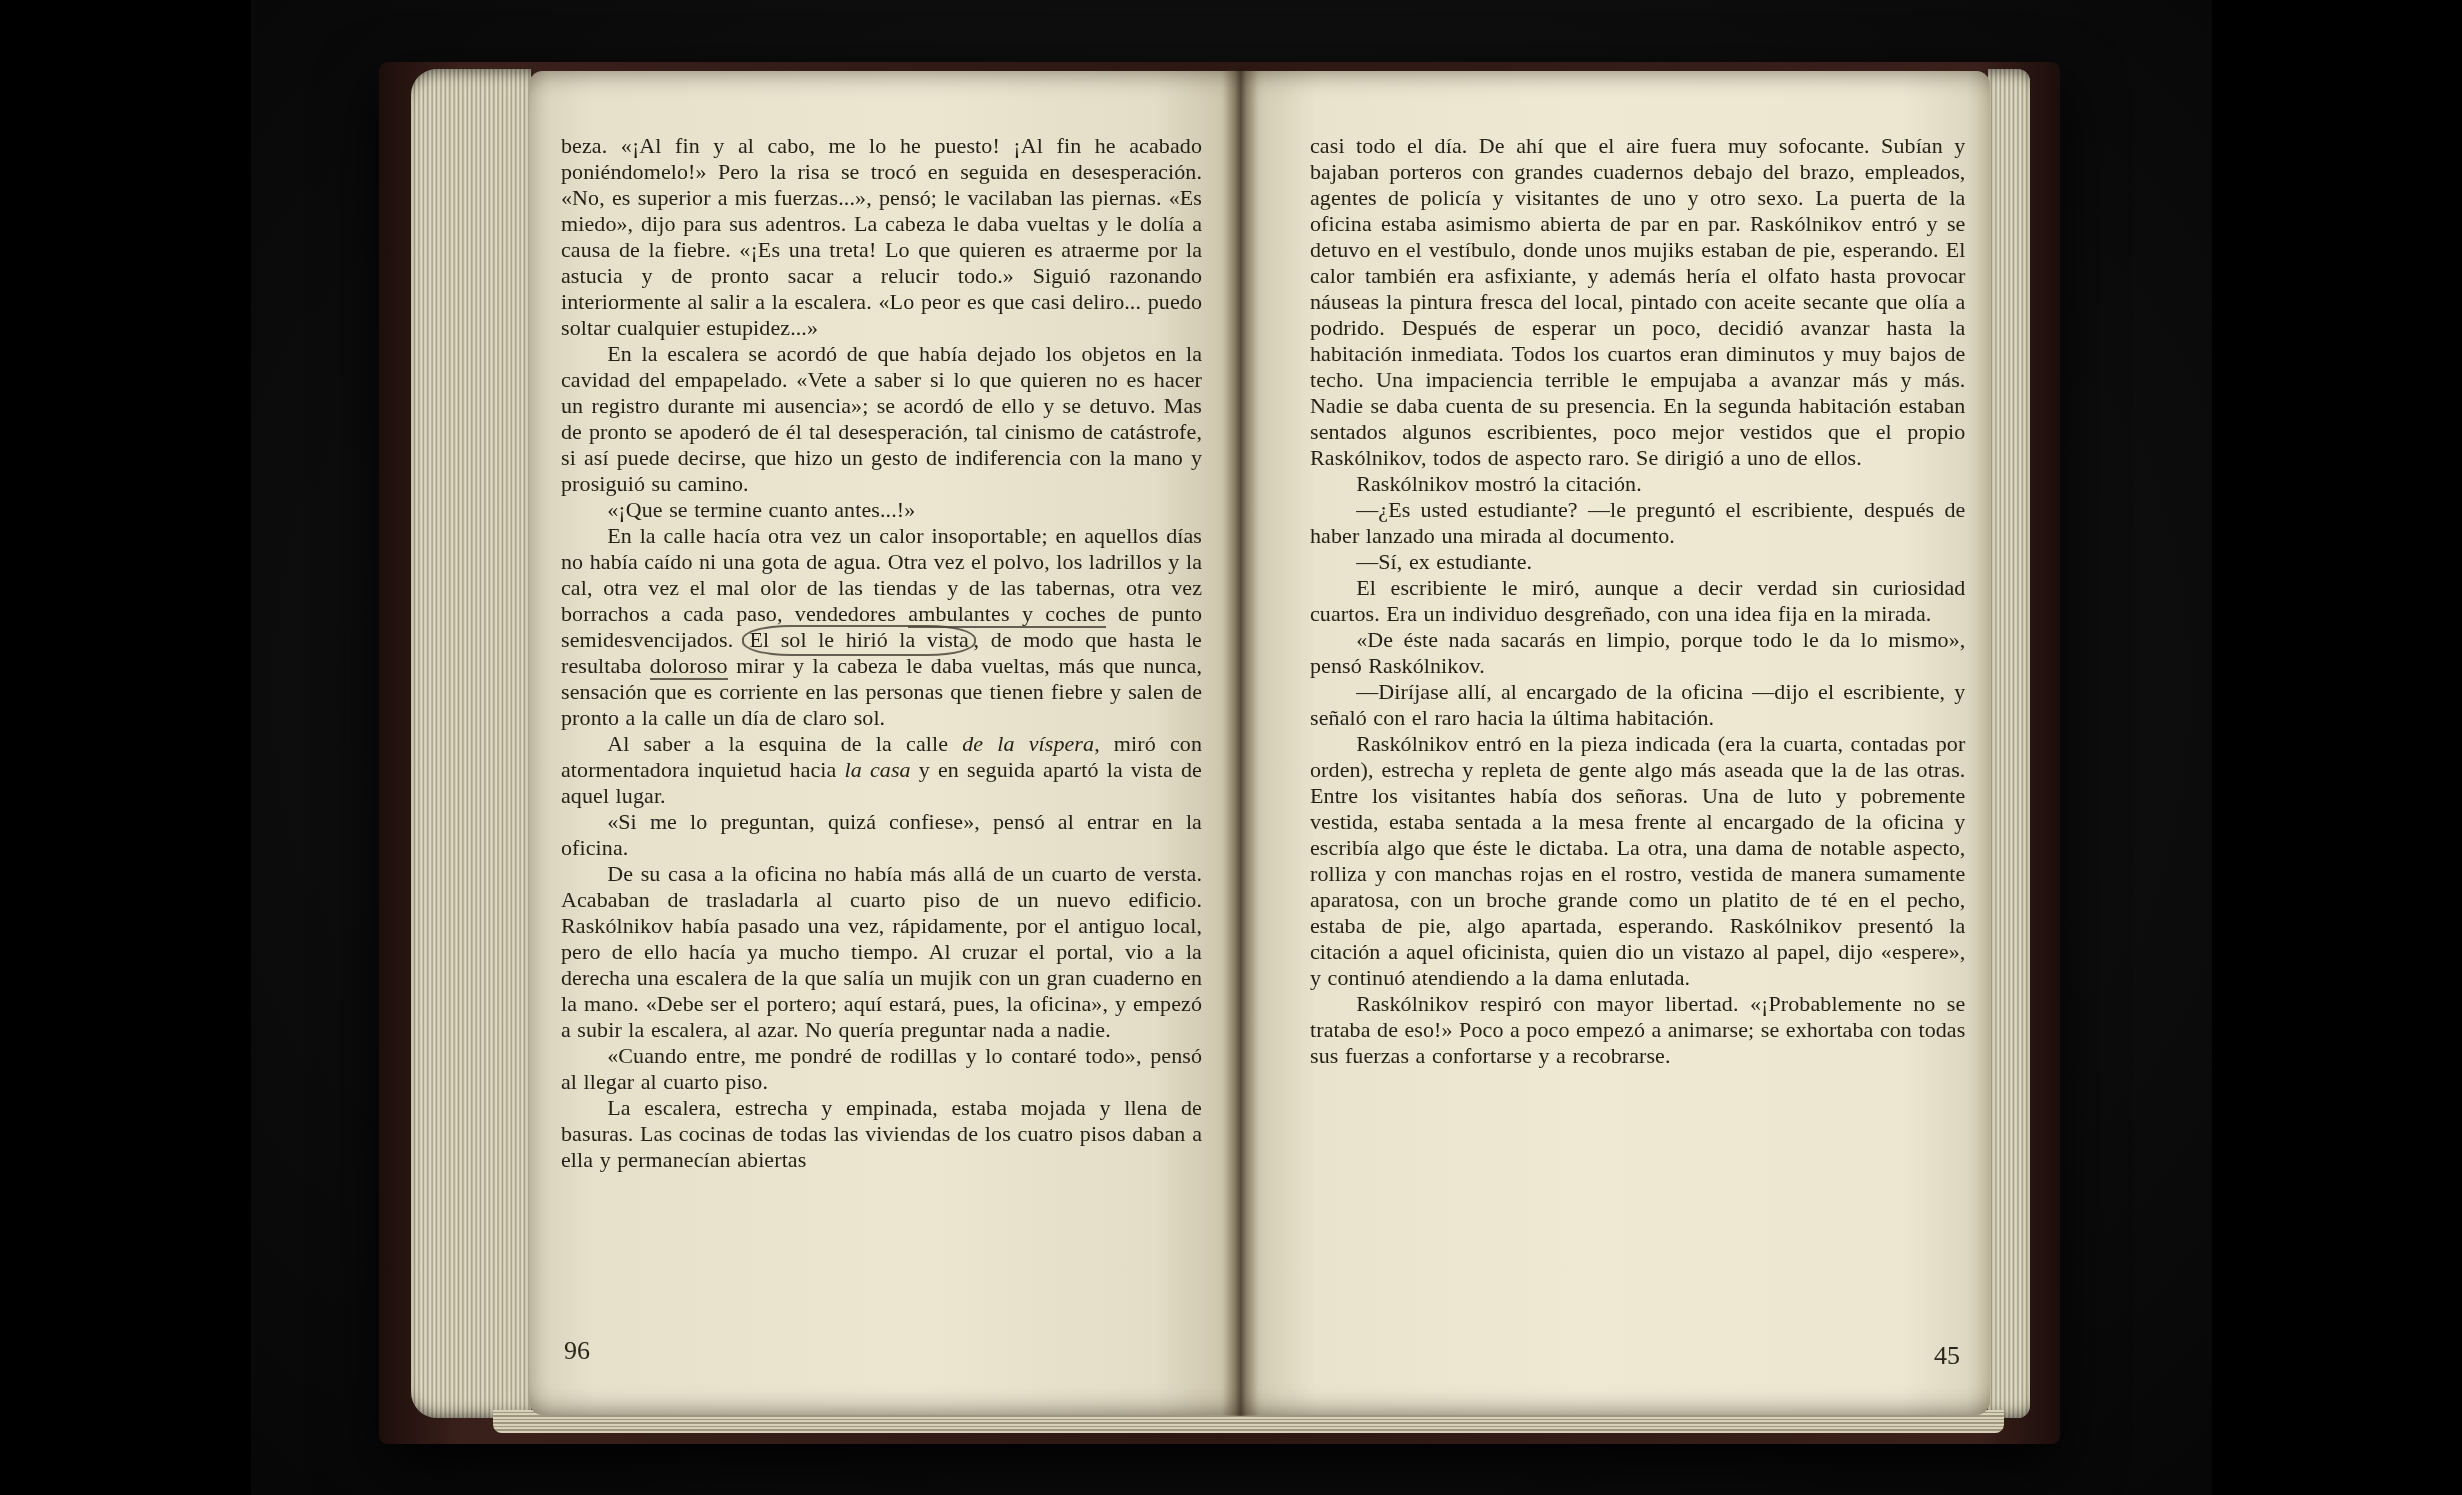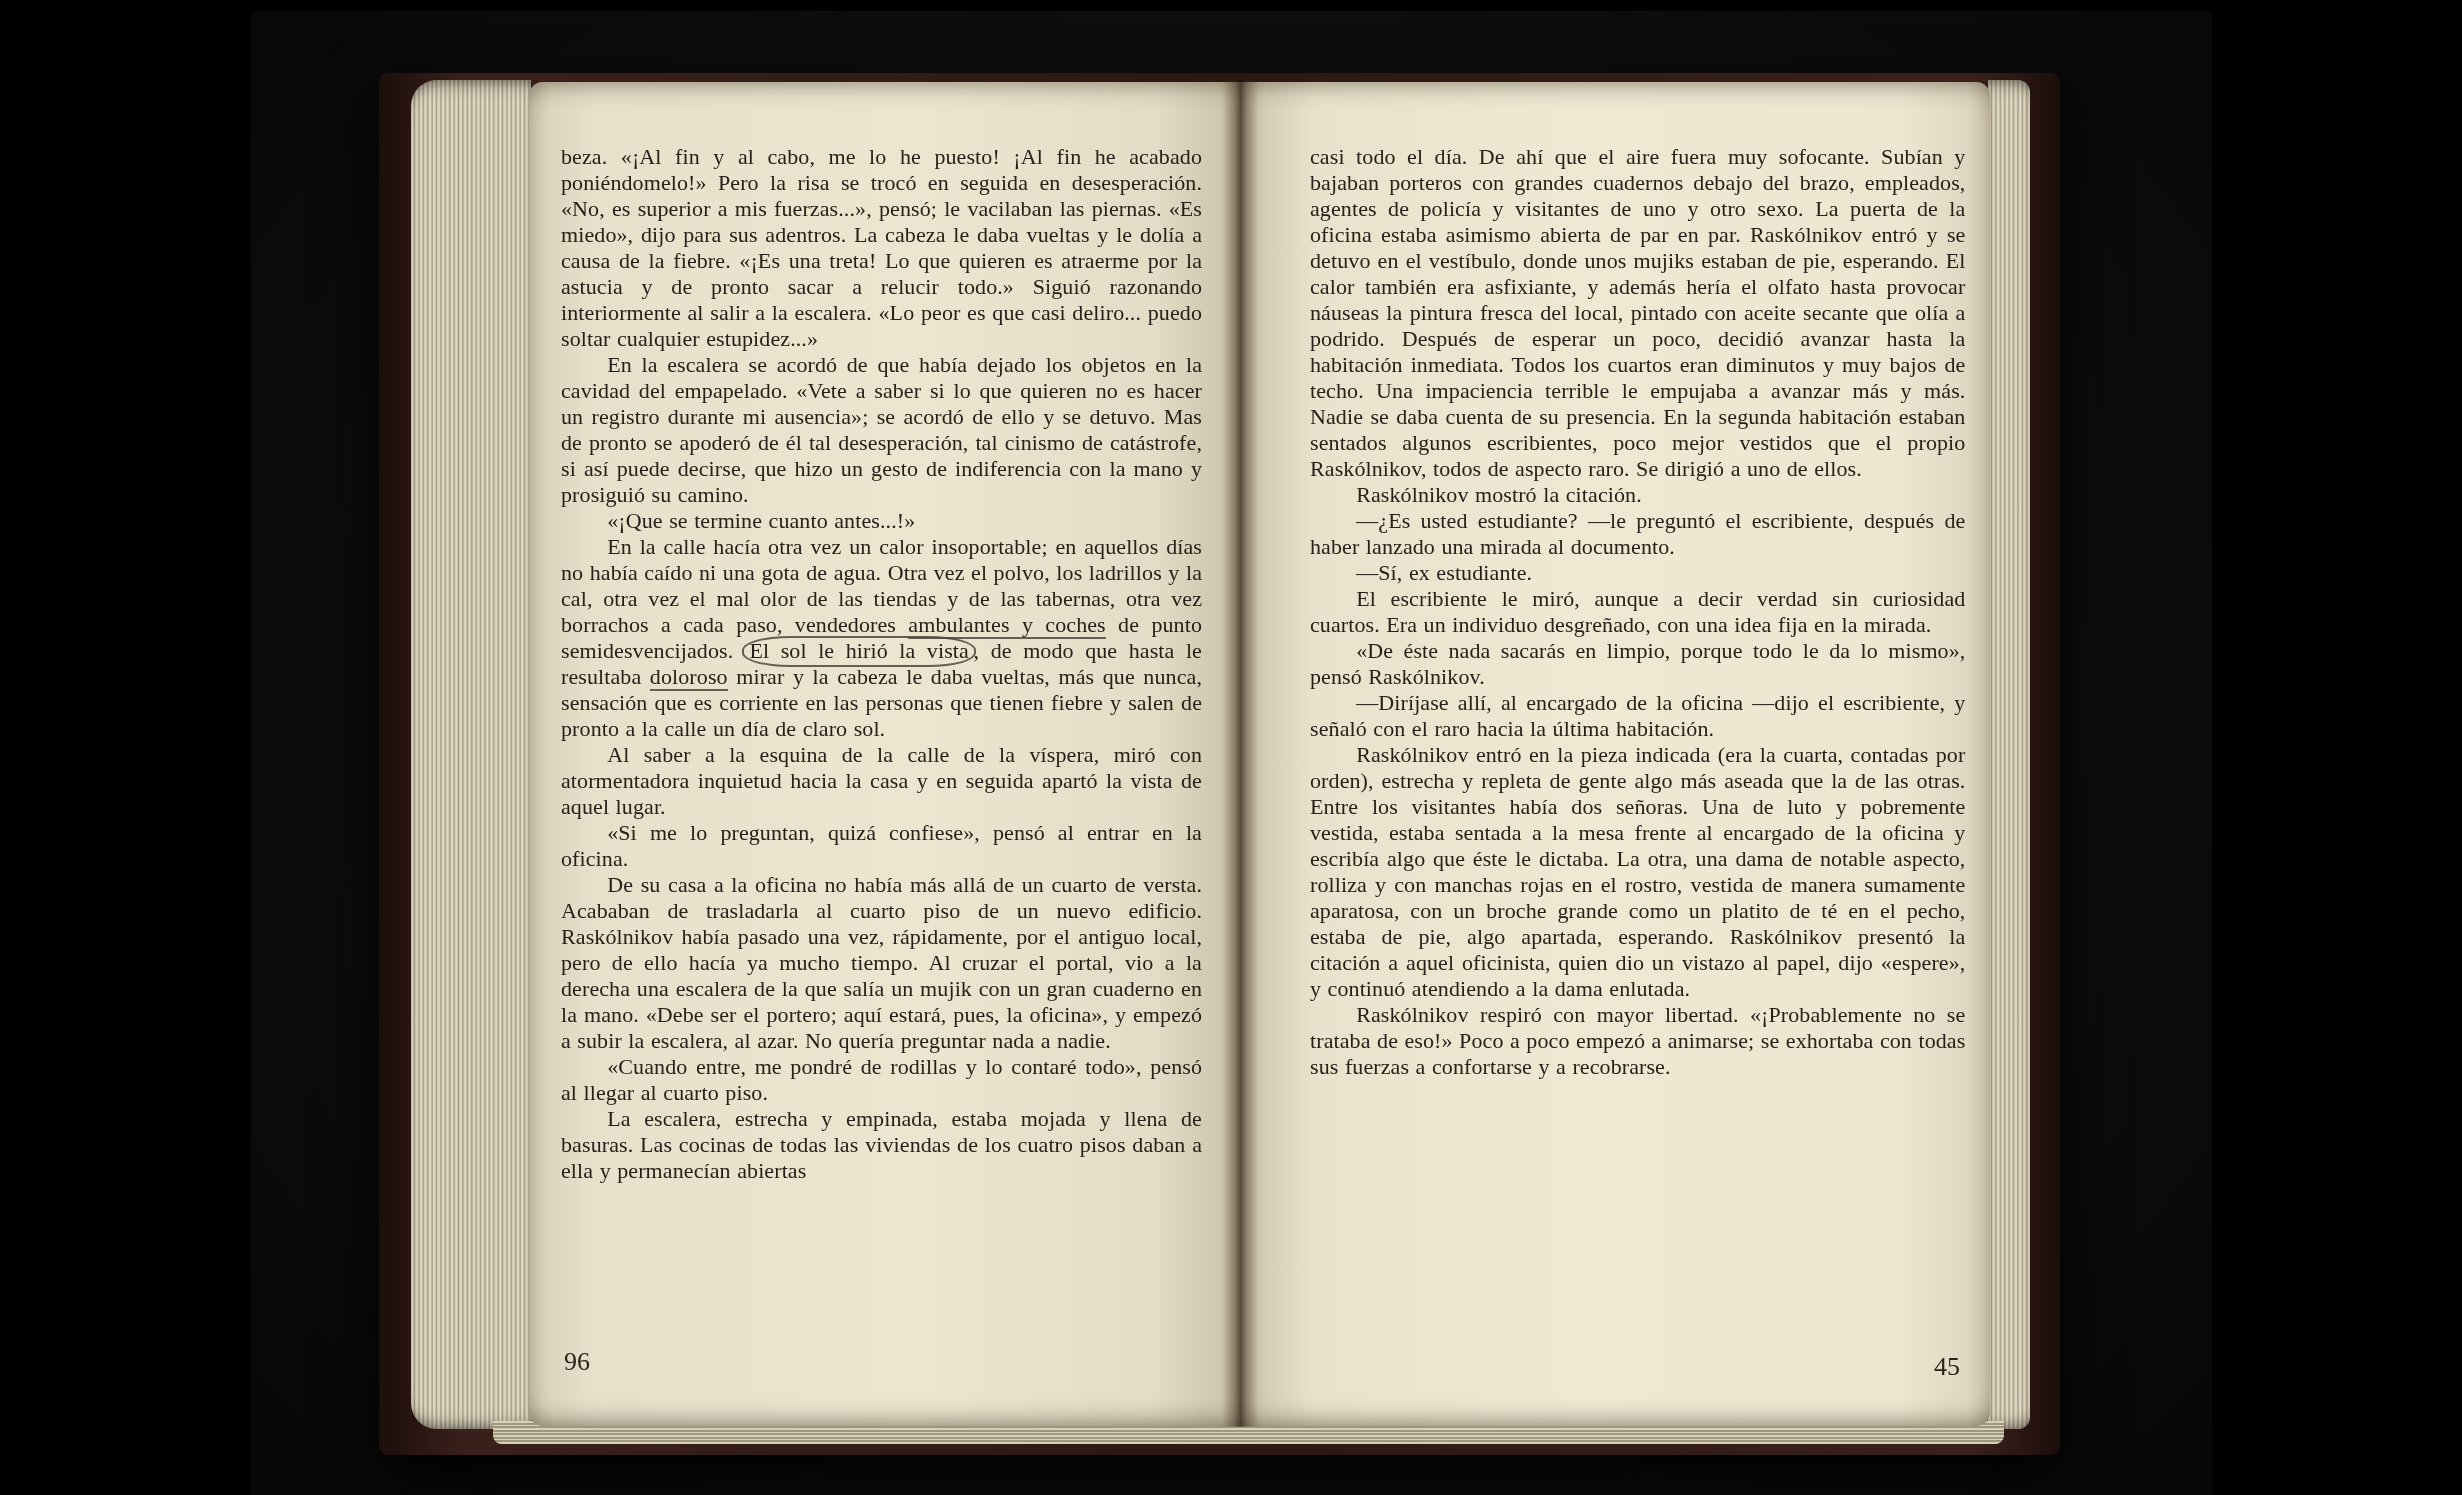--- a/index.html
+++ b/index.html
@@ -8,21 +8,20 @@
     width: 2462px;
     height: 1495px;
     background: #000000;
     overflow: hidden;
     font-family: "Liberation Serif", "DejaVu Serif", serif;
   }
   .stage {
     position: absolute;
     inset: 0;
     background: #000;
-    margin-top: 11px;
   }
   .photo {
     position: absolute;
     left: 251px;
     top: 0;
     width: 1961px;
     height: 1495px;
     background: radial-gradient(ellipse at 50% 46%, #181818 0%, #101010 45%, #070707 100%);
   }
   .book {
@@ -101,21 +100,21 @@
     line-height: 26px;
     color: #262118;
     text-align: justify;
     letter-spacing: 0.1px;
     word-spacing: 0.04em;
   }
   .page-left .text-block { left: 32px; right: 39px; }
   .page-right .text-block { left: 69px; right: 24.6px; }
   .para { margin: 0; text-indent: 2.1em; }
   .para.no-indent { text-indent: 0; }
-  .italic { }
+  .italic { font-style: italic; }
   .underline {
     border-bottom: 2.2px solid rgba(78,71,60,0.85);
     padding-bottom: 0;
   }
   .circled {
     border: 2.2px solid rgba(78,71,60,0.85);
     border-radius: 48px / 14px;
     padding: 0 5.3px 1.8px 5.3px;
     margin: 0 -2.6px;
     box-decoration-break: clone;

